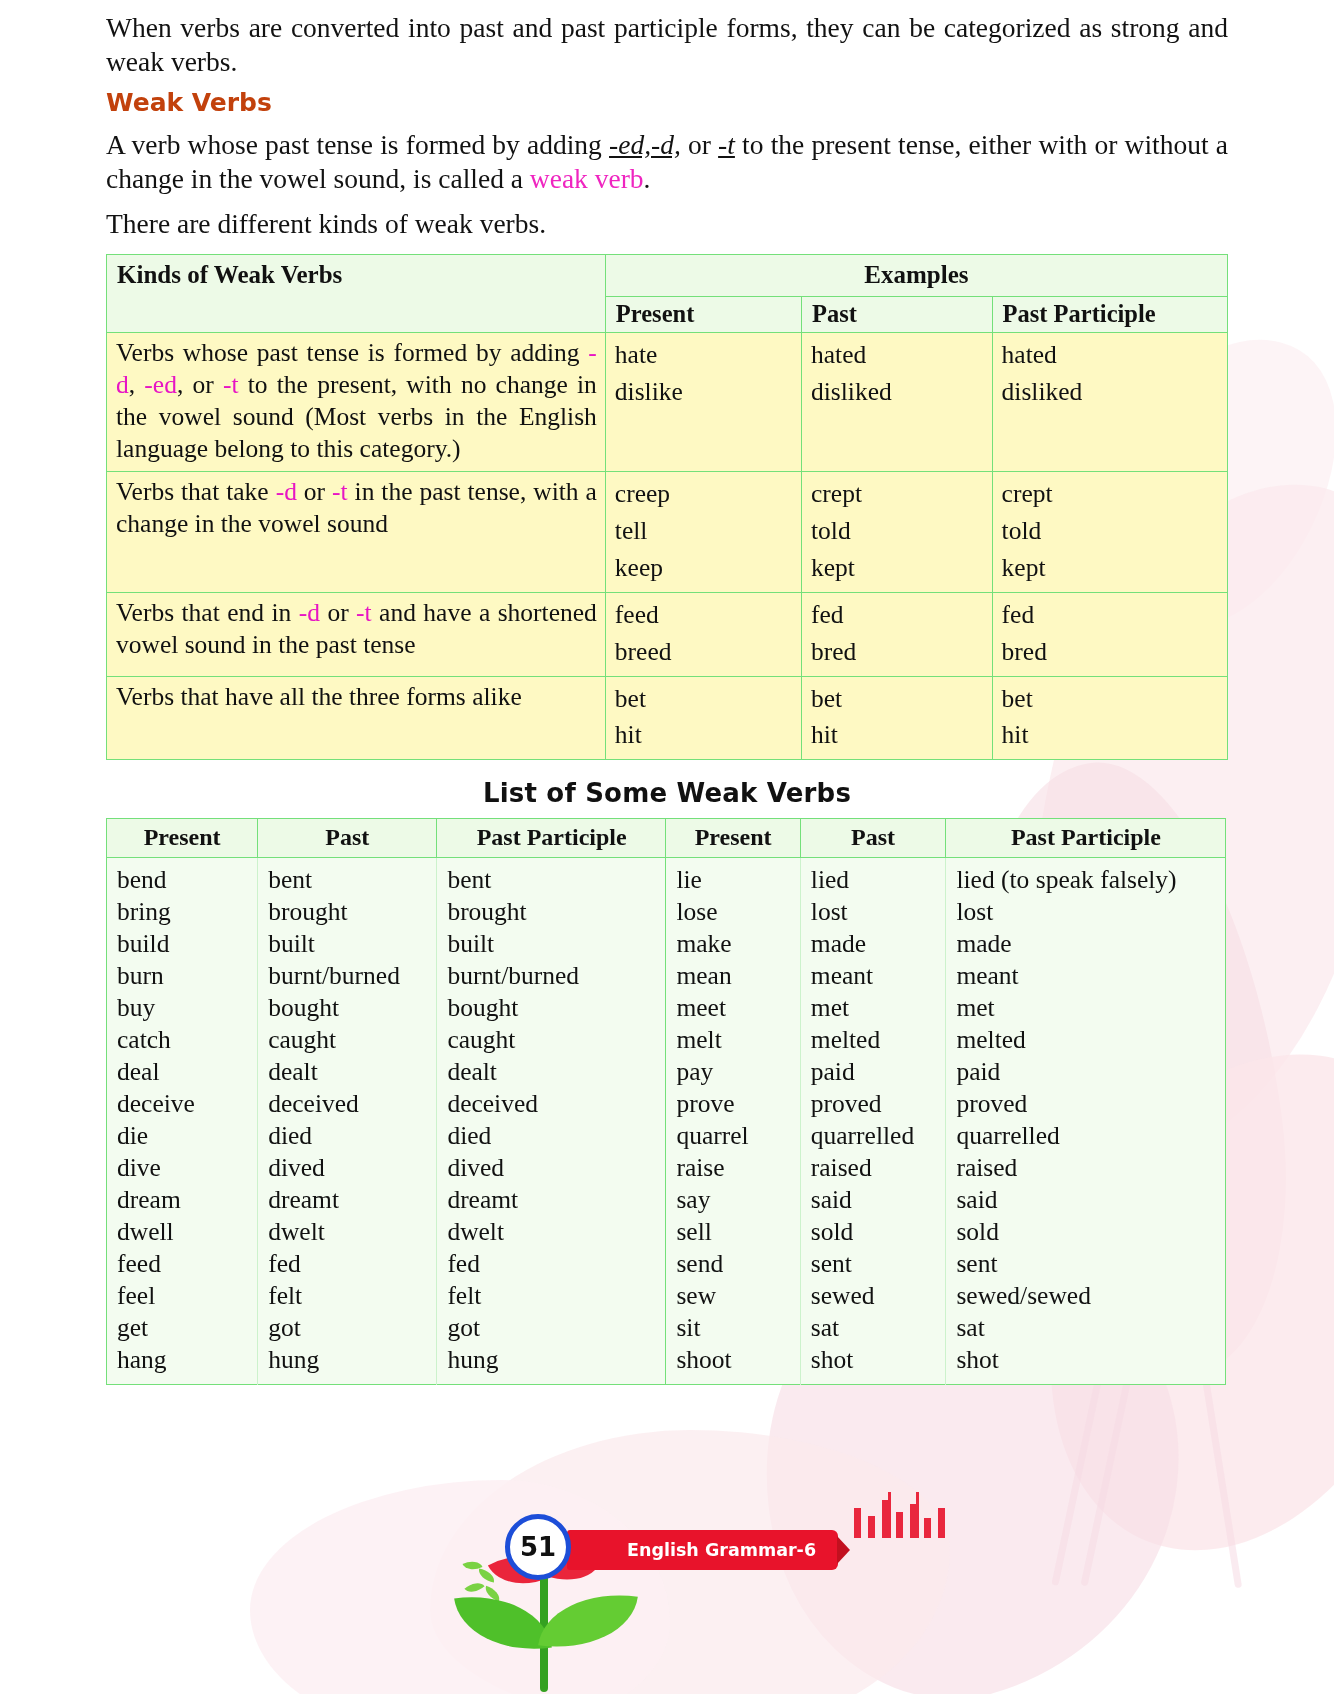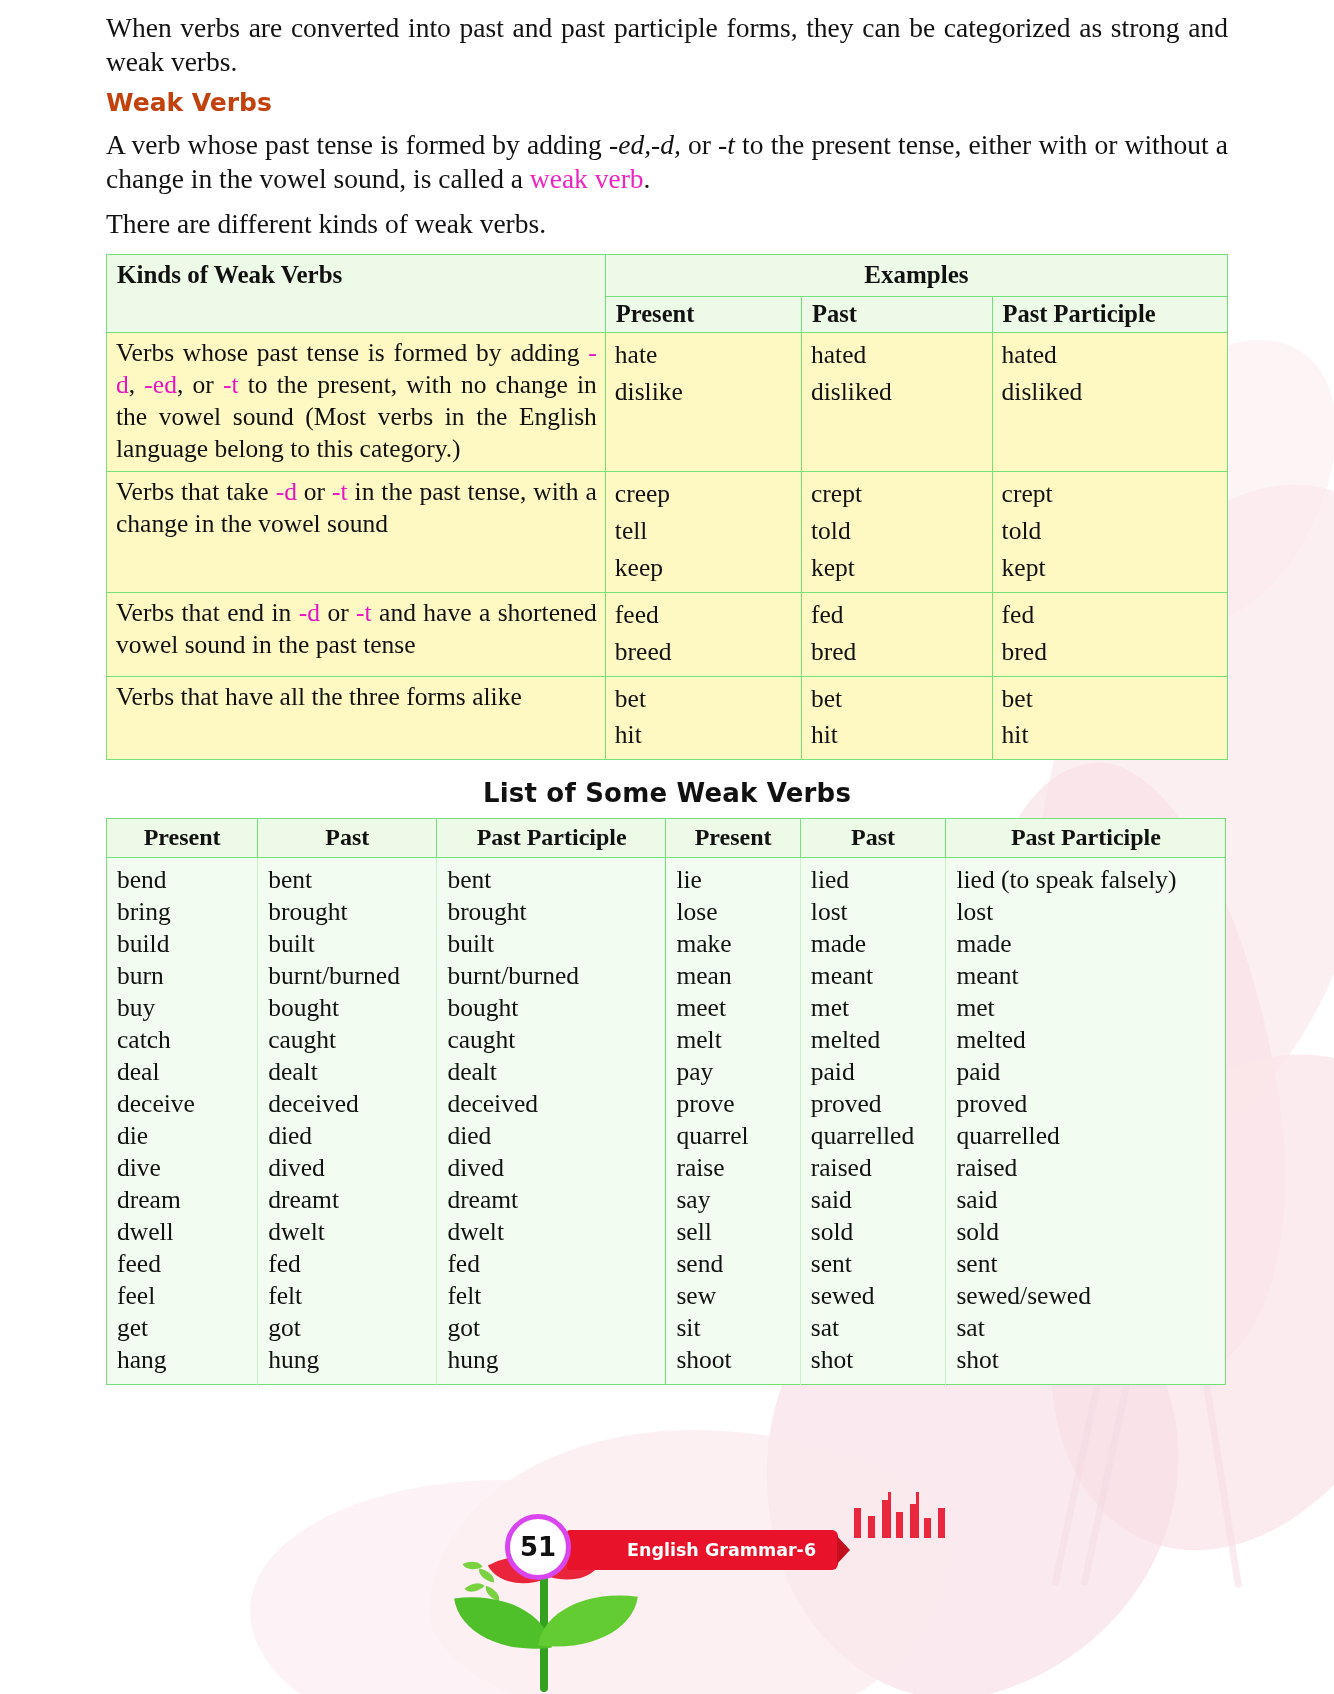--- a/index.html
+++ b/index.html
@@ -77,21 +77,21 @@
   }
   p.body-text.nojust { text-align: left; }
   h2.red-head {
     font-family: "DejaVu Sans", sans-serif;
     font-weight: 700;
     font-size: 25px;
     color: #c2410c;
     margin: 10px 0 0 0;
     line-height: 1.1;
   }
-  .ital { font-style: italic; }
+  .ital { font-style: italic; text-decoration: underline; }
   .magenta { color: #e715c4; }
   .pinkword { color: #ef25c0; }
 
   h2.center-head {
     font-family: "DejaVu Sans", sans-serif;
     font-weight: 800;
     font-size: 26px;
     text-align: center;
     color: #111111;
     margin: 18px 0 10px 0;
@@ -172,21 +172,21 @@
     width: 0; height: 0;
     border-top: 14px solid transparent;
     border-bottom: 14px solid transparent;
     border-left: 13px solid #c2101f;
   }
   .pagebadge {
     position: absolute;
     left: 505px; top: 90px;
     width: 66px; height: 66px;
     border-radius: 50%;
-    border: 5px solid #d946ef;
+    border: 5px solid #1d4ed8;
     background: #ffffff;
     display: flex; align-items: center; justify-content: center;
     font-family: "DejaVu Sans", sans-serif;
     font-weight: 800;
     font-size: 26px;
     color: #111111;
     z-index: 5;
   }
   .plant { position: absolute; left: 452px; top: 108px; width: 200px; height: 165px; }
   .stem {

